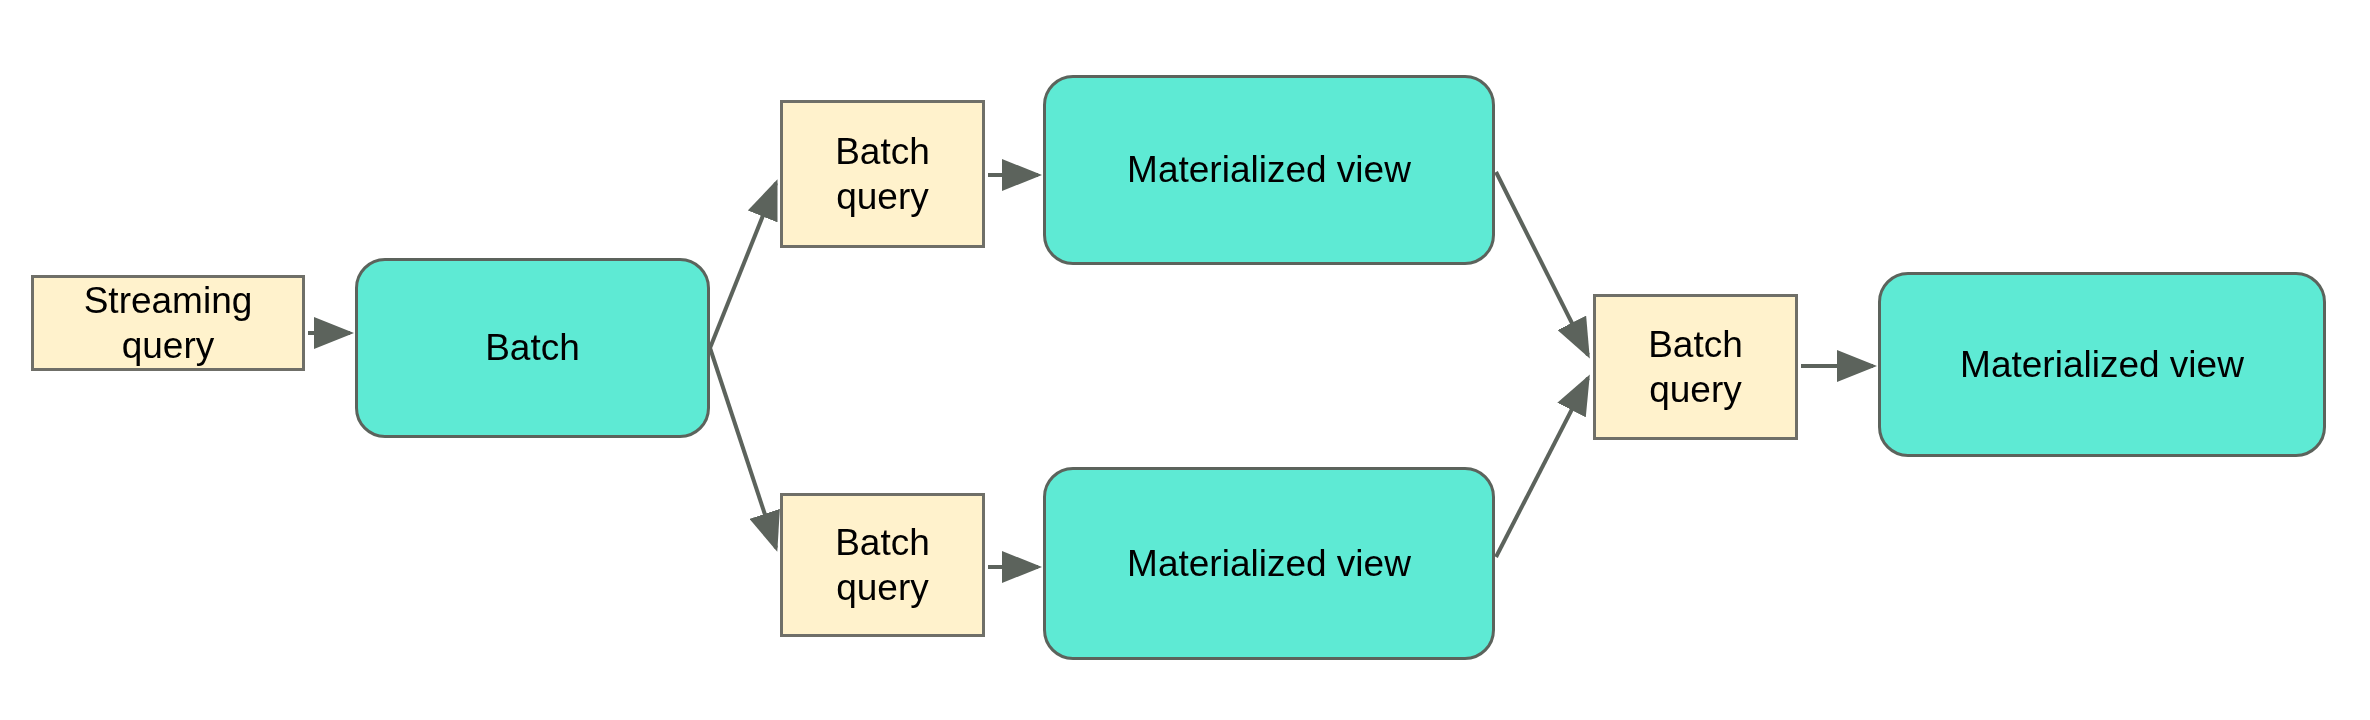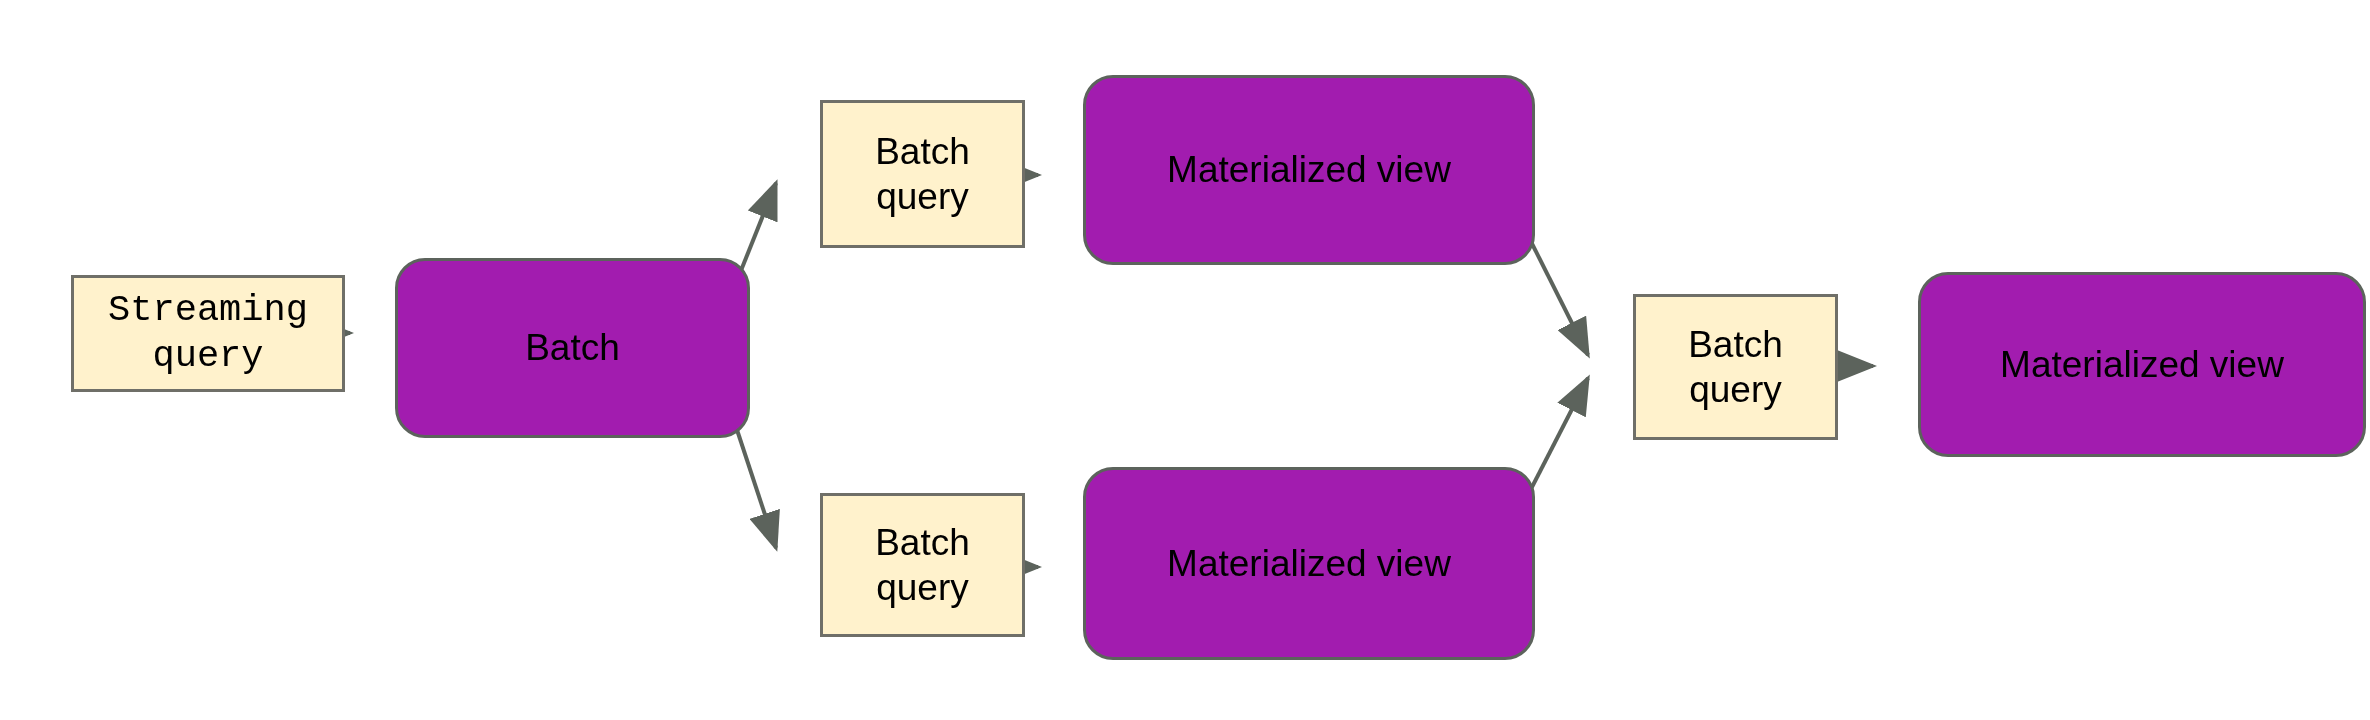--- a/index.html
+++ b/index.html
@@ -28,30 +28,29 @@
   .node {
     position: absolute;
     box-sizing: border-box;
     display: flex;
     align-items: center;
     justify-content: center;
     text-align: center;
     color: #000000;
     line-height: 1.22;
     white-space: pre-line;
-    margin-left: 40px;
   }
   .node-process {
     background: #fff2cc;
     border: 3px solid #6f6f68;
     border-radius: 0;
     font-size: 37px;
   }
   .node-store {
-    background: #a21caf;
+    background: #5eead4;
     border: 3px solid #5c635c;
     border-radius: 30px;
     font-size: 37px;
   }
 </style>
 </head>
 <body>
 
 <div id="canvas">
 
@@ -72,21 +71,21 @@
 
     <line x1="988" y1="567" x2="1038" y2="567" stroke="#5c635c" stroke-width="4" marker-end="url(#arrowhead)"></line>
 
     <line x1="1496" y1="172" x2="1588" y2="355" stroke="#5c635c" stroke-width="4" marker-end="url(#arrowhead)"></line>
 
     <line x1="1496" y1="557" x2="1588" y2="378" stroke="#5c635c" stroke-width="4" marker-end="url(#arrowhead)"></line>
 
     <line x1="1801" y1="366" x2="1873" y2="366" stroke="#5c635c" stroke-width="4" marker-end="url(#arrowhead)"></line>
   </svg>
 
-  <div class="node node-process" id="node-streaming-query" style="left: 31px; top: 275px; width: 274px; height: 117px; font-family: Liberation Mono, monospace;">Streaming
+  <div class="node node-process" id="node-streaming-query" style="left: 31px; top: 275px; width: 274px; height: 96px;">Streaming
 query</div>
 
   <div class="node node-store" id="node-table" style="left: 355px; top: 258px; width: 355px; height: 180px;">Batch</div>
 
   <div class="node node-process" id="node-batch-query-top" style="left: 780px; top: 100px; width: 205px; height: 148px;">Batch
 query</div>
 
   <div class="node node-store" id="node-materialized-view-top" style="left: 1043px; top: 75px; width: 452px; height: 190px;">Materialized view</div>
 
   <div class="node node-process" id="node-batch-query-bottom" style="left: 780px; top: 493px; width: 205px; height: 144px;">Batch

